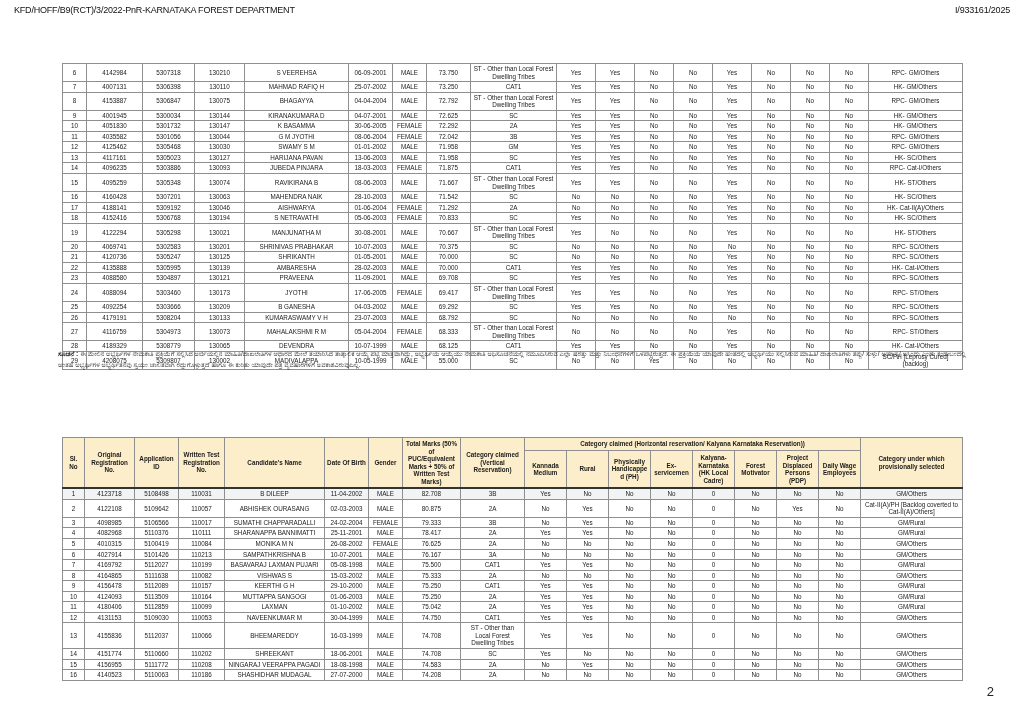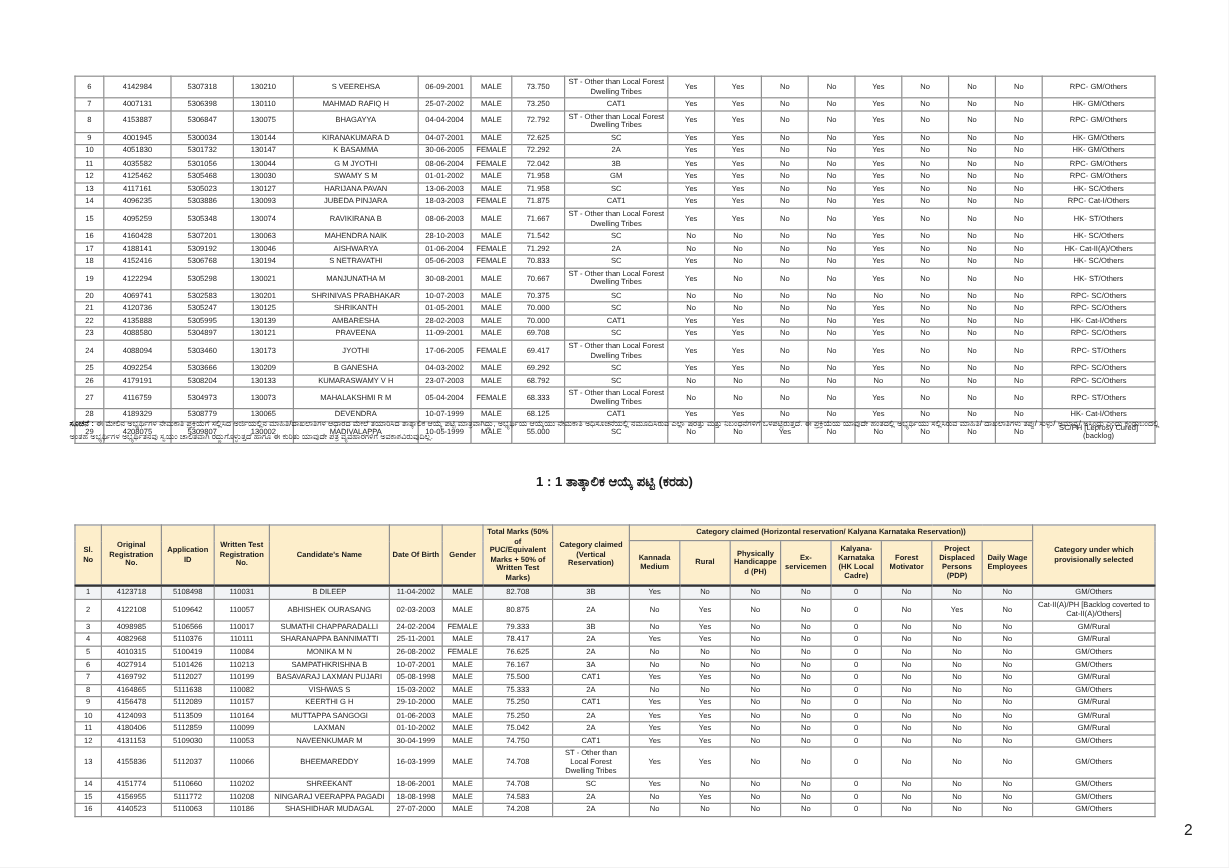--- a/index.html
+++ b/index.html
@@ -56,20 +56,24 @@
   .page-number {
     position: absolute; top: 684px; right: 30px;
     font-size: 13px; color: #222;
   }
 </style>
 </head>
 <body>
 
 <div class="page">
 
+  <div class="doc-header">
+    <span>KFD/HOFF/B9(RCT)/3/2022-PnR-KARNATAKA FOREST DEPARTMENT</span>
+    <span>I/933161/2025</span>
+  </div>
 
   <div class="tbl1-wrap">
     <table>
       <colgroup>
         <col style="width:24px">
           <col style="width:56px">
           <col style="width:52px">
           <col style="width:50px">
         <col style="width:104px">
           <col style="width:44px">
@@ -569,21 +573,20 @@
           </tr>
         </tbody>
     </table>
   </div>
 
   <div class="note">
     <b>ಸೂಚನೆ :</b>
     <span>ಈ ಮೇಲಿನ ಅಭ್ಯರ್ಥಿಗಳ ನೇಮಕಾತಿ ಪ್ರಕ್ರಿಯೆಗೆ ಸಲ್ಲಿಸಿದ ಅರ್ಜಿಯಲ್ಲಿನ ಮಾಹಿತಿ/ದಾಖಲಾತಿಗಳ ಆಧಾರದ ಮೇಲೆ ತಯಾರಿಸಿದ ತಾತ್ಕಾಲಿಕ ಆಯ್ಕೆ ಪಟ್ಟಿ ಮಾತ್ರವಾಗಿದ್ದು, ಅಭ್ಯರ್ಥಿಯ ಆಯ್ಕೆಯು ನೇಮಕಾತಿ ಅಧಿಸೂಚನೆಯಲ್ಲಿ ನಮೂದಿಸಿರುವ ಎಲ್ಲಾ ಷರತ್ತು ಮತ್ತು ನಿಬಂಧನೆಗಳಿಗೆ ಒಳಪಟ್ಟಿರುತ್ತದೆ. ಈ ಪ್ರಕ್ರಿಯೆಯ ಯಾವುದೇ ಹಂತದಲ್ಲಿ ಅಭ್ಯರ್ಥಿಯು ಸಲ್ಲಿಸಿರುವ ಮಾಹಿತಿ/ ದಾಖಲಾತಿಗಳು ತಪ್ಪು/ ಸುಳ್ಳು/ ಅಮಾನ್ಯ/ ಅಸಿಂಧು ಎಂದು ಕಂಡುಬಂದಲ್ಲಿ ಅಂತಹ ಅಭ್ಯರ್ಥಿಗಳ ಅಭ್ಯರ್ಥಿತನವು ಸ್ವಯಂ ಚಾಲಿತವಾಗಿ ರದ್ದುಗೊಳ್ಳುತ್ತದೆ ಹಾಗೂ ಈ ಕುರಿತು ಯಾವುದೇ ಪತ್ರ ವ್ಯವಹಾರಗಳಿಗೆ ಅವಕಾಶವಿರುವುದಿಲ್ಲ.</span>
   </div>
 
-  <div class="title-1">1 : 1 ತಾತ್ಕಾಲಿಕ ಆಯ್ಕೆ ಪಟ್ಟಿ (ಕರಡು)</div>
 
   <div class="tbl2-wrap">
     <table>
       <colgroup>
         <col style="width:22px">
           <col style="width:50px">
           <col style="width:44px">
           <col style="width:46px">
         <col style="width:100px">
           <col style="width:44px">

